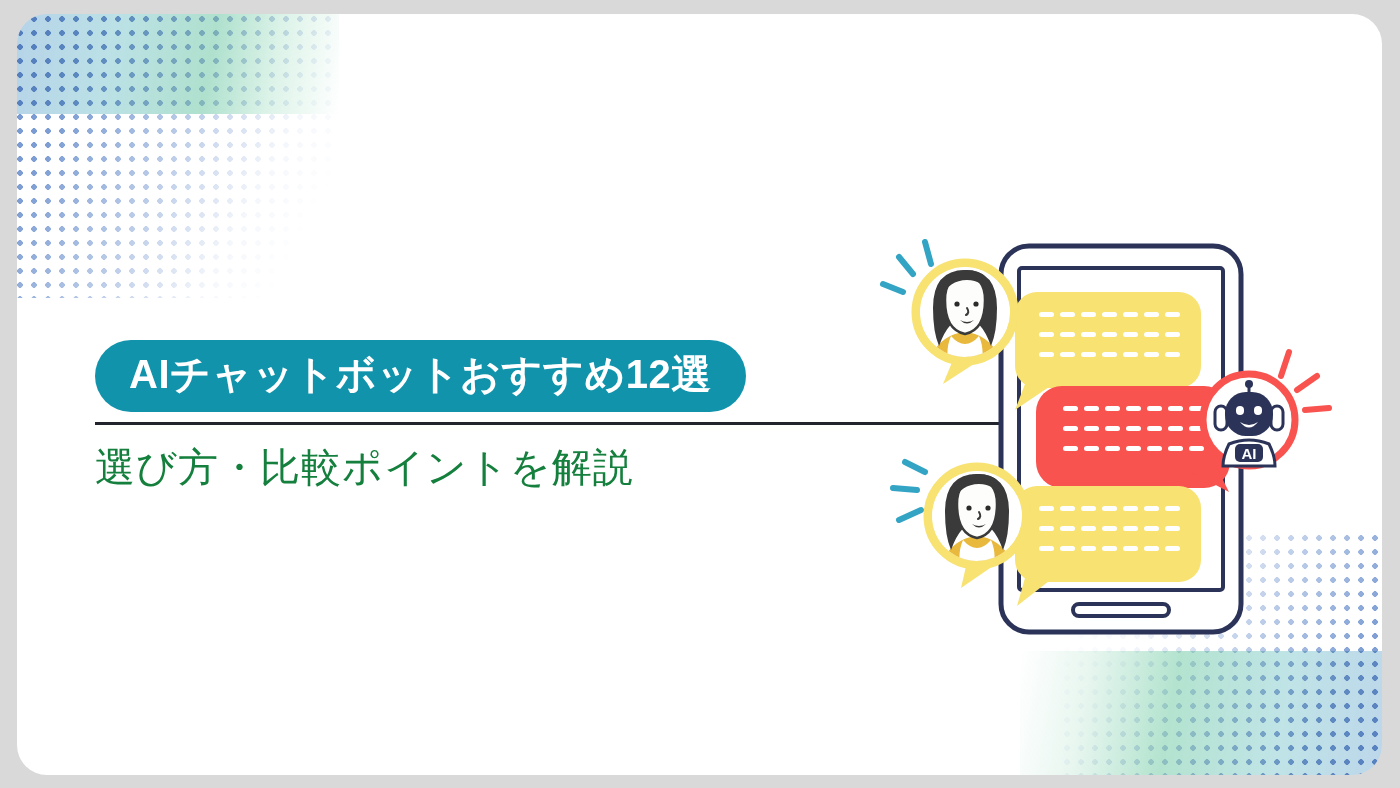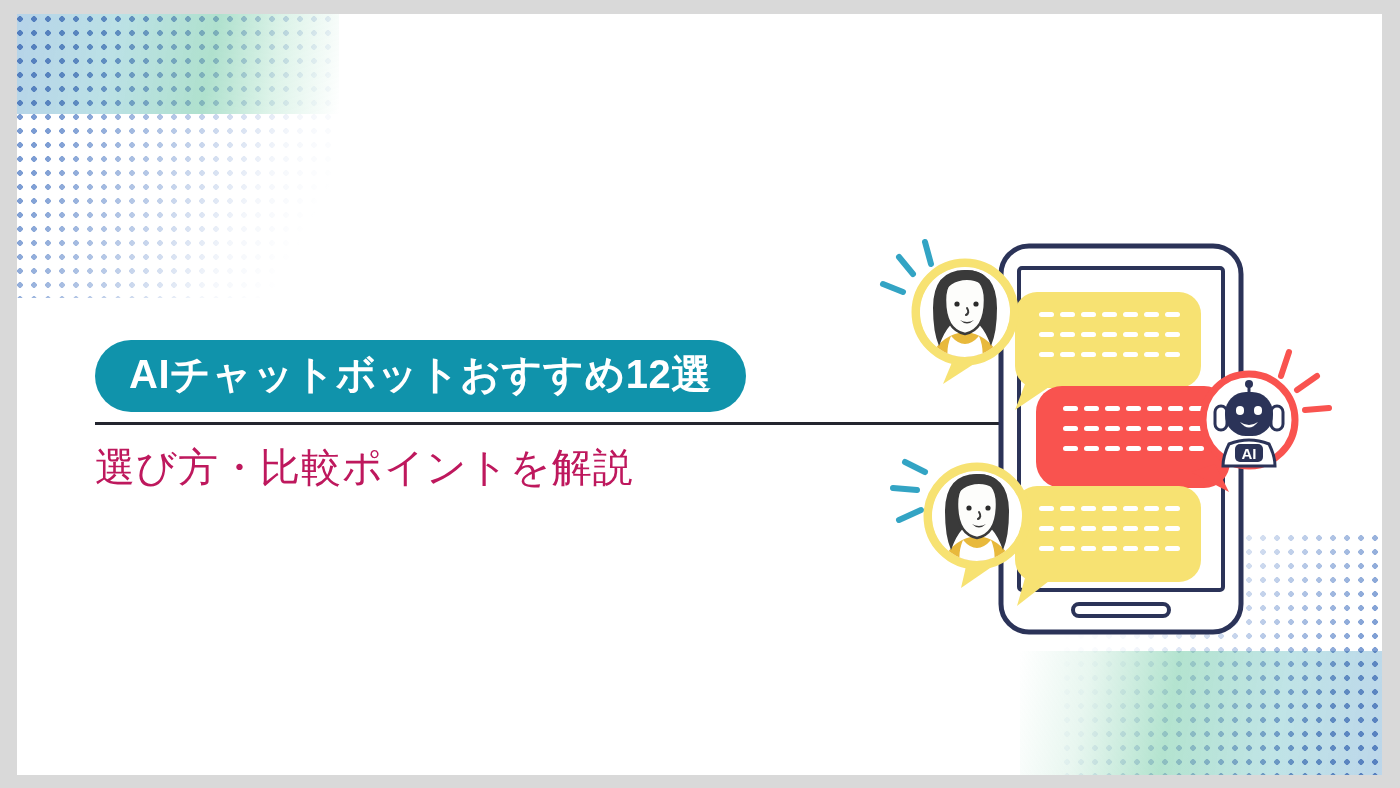--- a/index.html
+++ b/index.html
@@ -21,20 +21,21 @@
 
   
   .page {
     position: absolute;
     left: 17px;
     top: 14px;
     width: 1365px;
     height: 761px;
     background: #ffffff;
     overflow: hidden;
+    border-radius: 30px;
   }
 
   
   .halftone {
     position: absolute;
     pointer-events: none;
   }
   .halftone .dots {
     position: absolute;
     inset: 0;
@@ -132,21 +133,21 @@
   .rule {
     margin-top: 10px;
     width: 922px;
     height: 3px;
     background: #23252e;
   }
 
   .subtitle {
     margin-top: 18px;
     font-size: 40px;
-    color: #be185d;
+    color: #15803d;
     letter-spacing: 1px;
     line-height: 1.2;
     white-space: nowrap;
   }
 
   
   .illustration {
     position: absolute;
     left: 860px;
     top: 210px;

